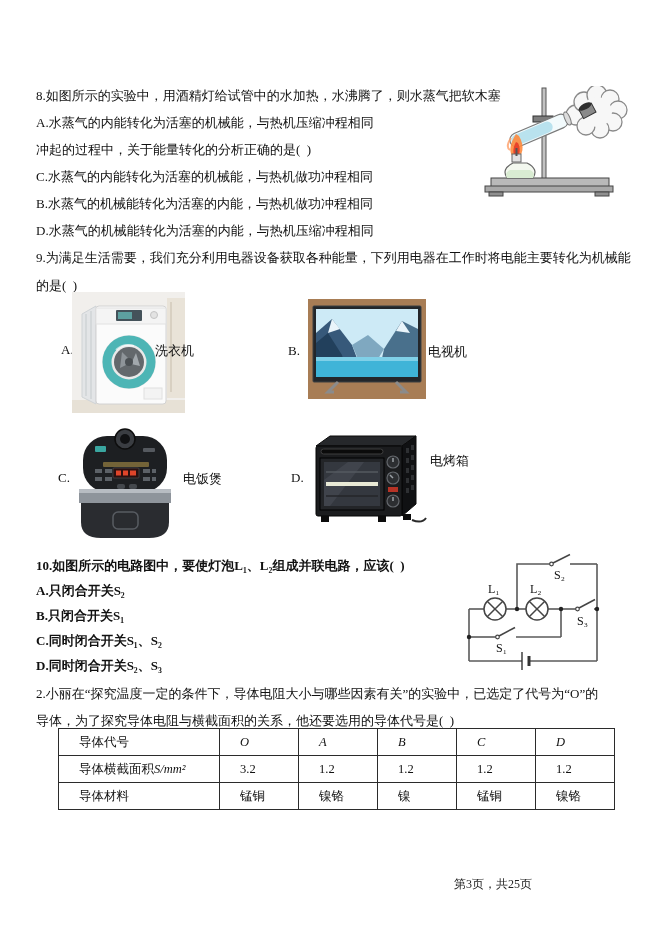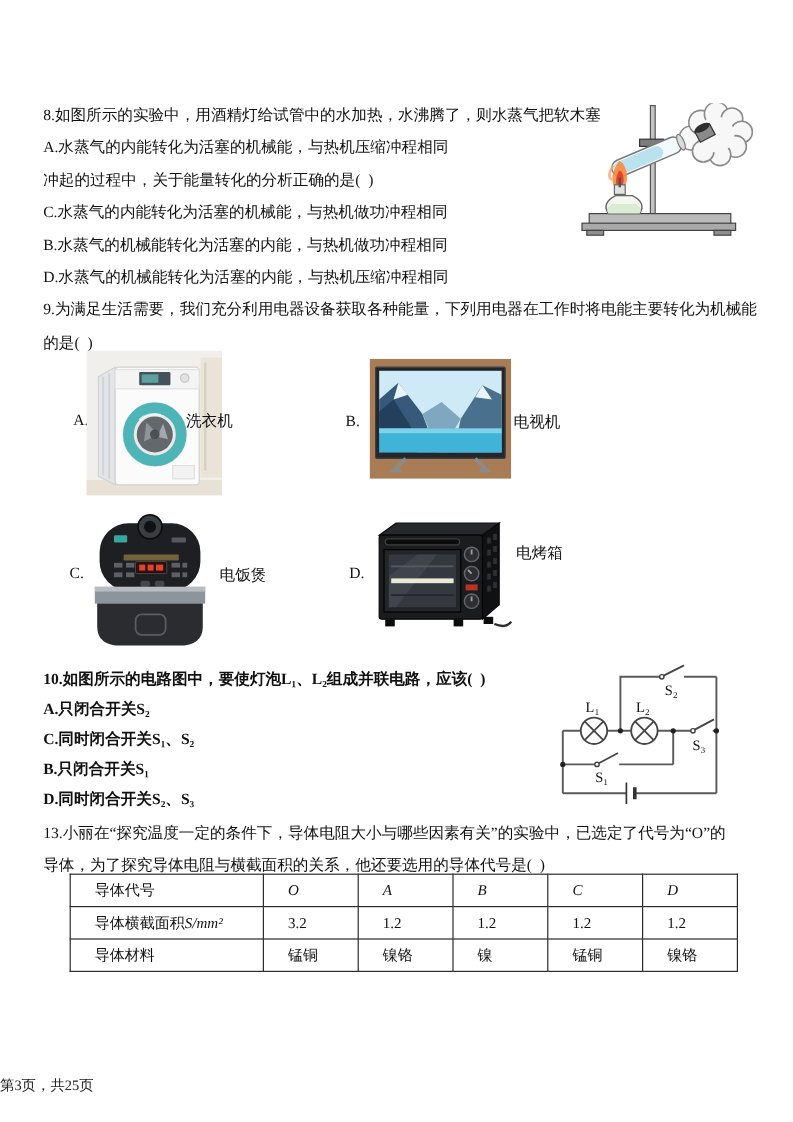--- a/index.html
+++ b/index.html
@@ -8,21 +8,21 @@
     font-family:"Liberation Serif","DejaVu Serif",serif;color:#111;
     overflow:hidden;
   }
   .abs{position:absolute;}
   .tline{font-size:13px;line-height:27px;white-space:pre;}
   .tline27{line-height:27px;}
   .tline25{line-height:25px;}
   .tline28{line-height:28px;}
   .optkey{font-size:13px;white-space:pre;}
   .applabel{font-size:13px;white-space:pre;}
-  .footer{width:532px;text-align:left;font-size:12px;color:#222;margin-top:20px;}
+  .footer{width:532px;text-align:right;font-size:12px;color:#222;}
   table.cond{border-collapse:collapse;font-size:12.5px;}
   table.cond td{
     border:1px solid #2b2b2b;height:24px;padding:1px 20px;vertical-align:middle;
     white-space:pre;
   }
   td.hcol{width:120px;}
   td.vcol{width:38px;}
   .sym{font-style:italic;font-family:"Liberation Serif",serif;}
   svg text{font-family:"Liberation Serif","DejaVu Serif",serif;}
 </style>
@@ -207,22 +207,22 @@
     <rect x="70" y="84" width="8" height="6" fill="#0c0c0c"></rect>
     <rect x="95" y="82" width="8" height="6" fill="#0c0c0c"></rect>
     <path d="M104,88 Q114,92 118,86" fill="none" stroke="#2a2a2a" stroke-width="2"></path>
   </svg>
 </div>
 <div class="abs applabel" style="left:430px;top:452px;">电烤箱</div>
 
 <div class="abs" style="left:36px;top:553px;width:420px;font-weight:bold;">
   <div class="tline tline25">10.如图所示的电路图中，要使灯泡L₁、L₂组成并联电路，应该(  )</div>
   <div class="tline tline25">A.只闭合开关S₂</div>
+  <div class="tline tline25">B.只闭合开关S₁</div>
   <div class="tline tline25">C.同时闭合开关S₁、S₂</div>
-  <div class="tline tline25">B.只闭合开关S₁</div>
   <div class="tline tline25">D.同时闭合开关S₂、S₃</div>
 </div>
 
 <div class="abs" style="left:458px;top:551px;">
   <svg width="195" height="132" viewBox="0 0 195 132">
     <g stroke="#5a5a5a" stroke-width="1.6" fill="none">
 
       <line x1="11" y1="58" x2="26" y2="58"></line>
       <line x1="48" y1="58" x2="68" y2="58"></line>
       <line x1="90" y1="58" x2="118" y2="58"></line>
@@ -285,21 +285,21 @@
 
     <text x="30" y="42" font-size="12" fill="#111">L₁</text>
     <text x="72" y="42" font-size="12" fill="#111">L₂</text>
     <text x="96" y="28" font-size="12" fill="#111">S₂</text>
     <text x="119" y="74" font-size="12" fill="#111">S₃</text>
     <text x="38" y="101" font-size="12" fill="#111">S₁</text>
   </svg>
 </div>
 
 <div class="abs" style="left:36px;top:680px;width:615px;">
-  <div class="tline tline27">13.小丽在“探究温度一定的条件下，导体电阻大小与哪些因素有关”的实验中，已选定了代号为“O”的</div>
+  <div class="tline tline27">2.小丽在“探究温度一定的条件下，导体电阻大小与哪些因素有关”的实验中，已选定了代号为“O”的</div>
   <div class="tline tline27">导体，为了探究导体电阻与横截面积的关系，他还要选用的导体代号是(  )</div>
 </div>
 
 <div class="abs" style="left:58px;top:728px;">
   <table class="cond">
     <tbody>
         <tr>
       <td class="hcol"><span>导体代号</span></td>
       <td class="vcol sym">O</td>
       <td class="vcol sym">A</td>

